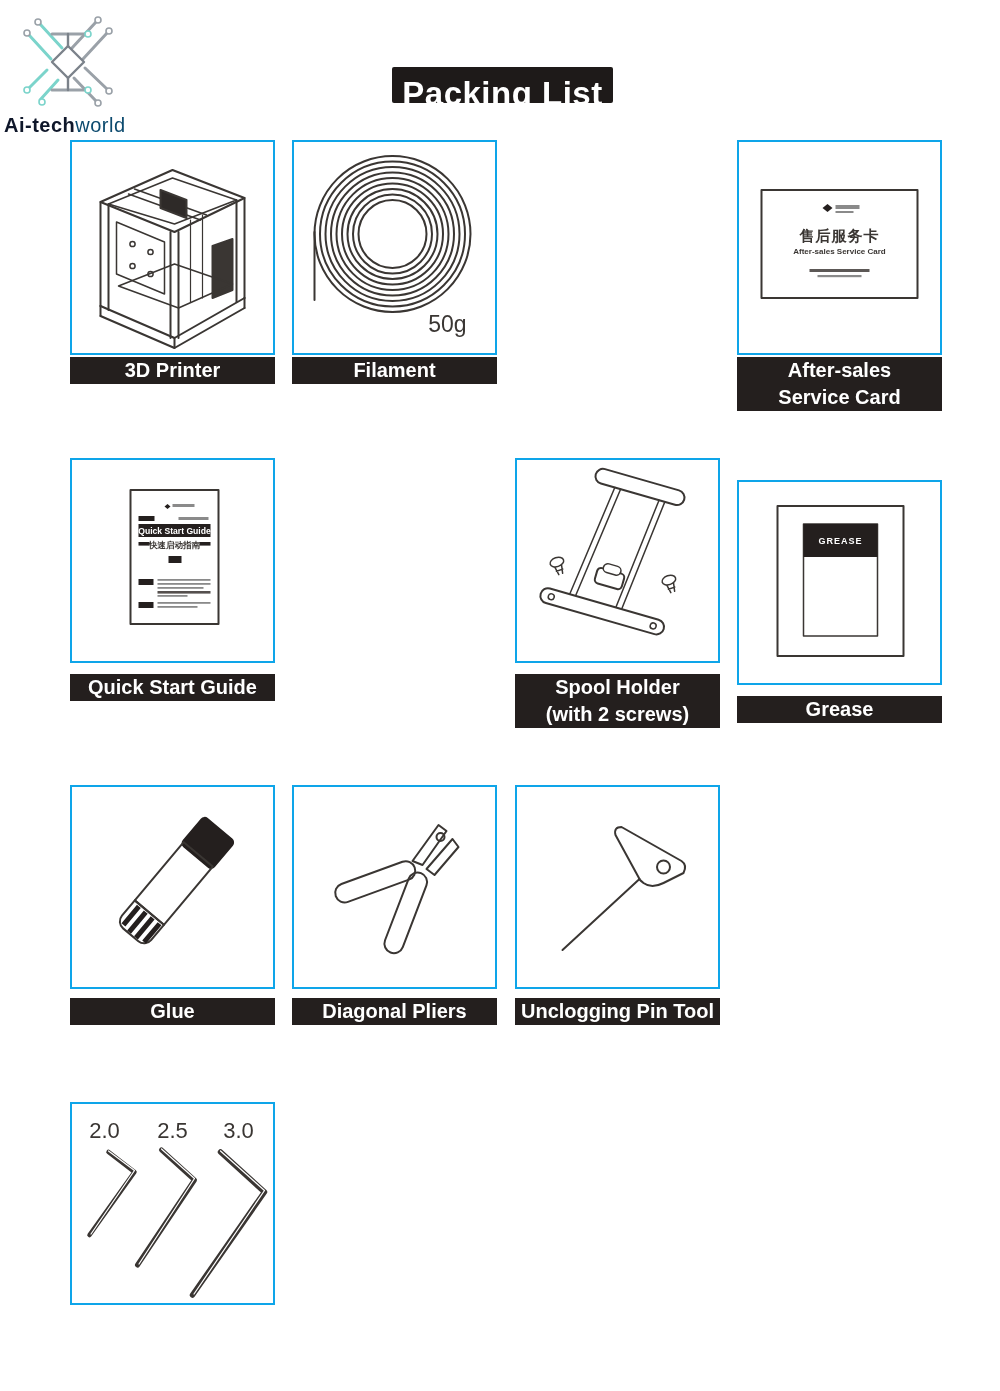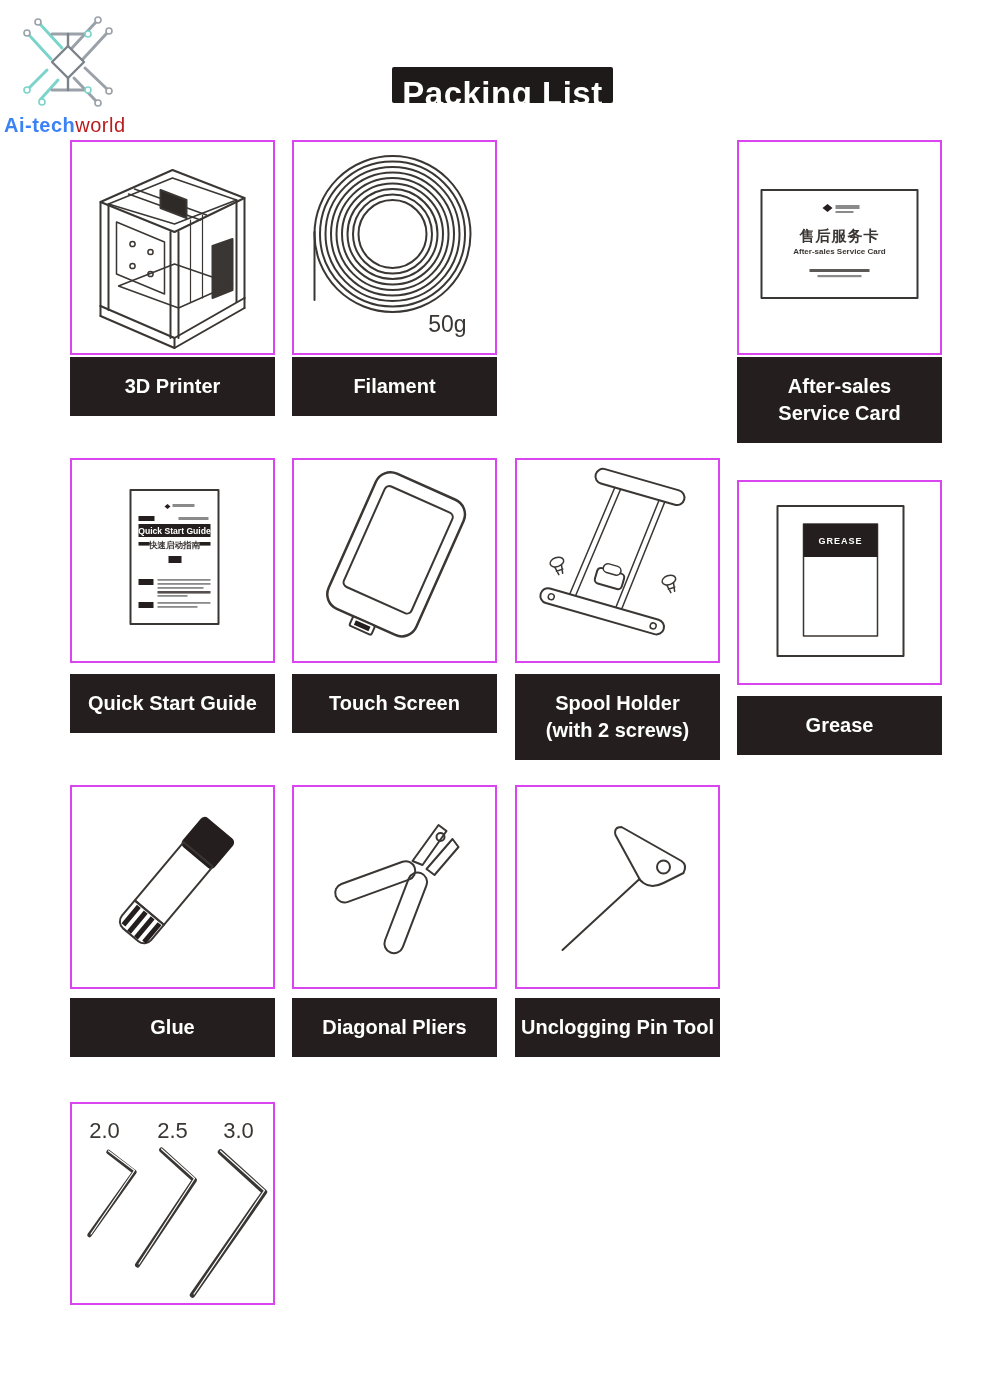--- a/index.html
+++ b/index.html
@@ -2,33 +2,33 @@
 <html><head>
 <meta charset="utf-8">
 <style>
   html,body{margin:0;padding:0;background:#ffffff;}
   .page{position:relative;width:1000px;height:1391px;background:#ffffff;overflow:hidden;
         font-family:"Liberation Sans","DejaVu Sans",sans-serif;}
   
   .logo-wrap{position:absolute;left:2px;top:4px;width:150px;}
   .logo-svg{position:absolute;left:12px;top:4px;}
   .brand-text{position:absolute;left:2px;top:110px;font-size:20px;letter-spacing:.5px;white-space:nowrap;}
-  .brand-bold{font-weight:700;color:#3b82f6;}
-  .brand-light{font-weight:400;color:#b91c1c;}
+  .brand-bold{font-weight:700;color:#0f172a;}
+  .brand-light{font-weight:400;color:#0c4a6e;}
   
   .title{position:absolute;left:392px;top:47px;width:221px;height:36px;background:#1e1a19;
          color:#ffffff;font-size:33px;font-weight:700;text-align:center;line-height:54px;
          border-radius:2px;letter-spacing:.5px;margin-top:20px;}
   
   .cell{position:absolute;width:205px;}
-  .box{background:#fff;border:2px solid #d946ef;}
+  .box{background:#fff;border:2px solid #0ea5e9;}
   .r1 .box{height:211px;} .r2 .box{height:201px;} .r3 .box{height:200px;} .r4 .box{height:199px;}
   .r1 .label{margin-top:2px;} .r2 .label{margin-top:11px;} .r3 .label{margin-top:9px;} .r4 .label{margin-top:12px;}
   .label{background:#241f1e;color:#ffffff;font-weight:700;font-size:20px;line-height:1.35;
-         text-align:center;padding:16px 2px;}
+         text-align:center;padding:0 2px;}
   .label.wide-pad{padding-left:24px;padding-right:24px;}
   .label.nowrap{white-space:nowrap;}
   svg{display:block;}
   .s{stroke:#3a3633;fill:none;stroke-width:2;stroke-linecap:round;stroke-linejoin:round;}
   .thin{stroke-width:1.5;} .hair{stroke-width:1.2;}
   .ink{fill:#241f1e;} .gline{fill:#8a8a8a;}
   .svgtxt{fill:#3a3633;font-family:"Liberation Sans","DejaVu Sans",sans-serif;}
 </style>
 </head>
 <body>
@@ -167,33 +167,20 @@
         <rect x="85" y="131" width="53" height="2.6" fill="#55504e"></rect>
         <rect x="85" y="135" width="30" height="1.8" class="gline"></rect>
         <rect x="66" y="142" width="15" height="6" class="ink"></rect>
         <rect x="85" y="142" width="53" height="1.8" class="gline"></rect>
         <rect x="85" y="146" width="40" height="1.8" class="gline"></rect>
       </svg>
     </div>
     <div class="label nowrap">Quick Start Guide</div>
   </div>
 
-  <div class="cell r2" style="left:292px;top:458px;">
-    <div class="box">
-      <svg width="201" height="197" viewBox="0 0 200 197">
-        <g class="s" transform="rotate(24 100 98)">
-          <rect x="52" y="20" width="96" height="148" rx="16" stroke-width="2.5" fill="#ffffff"></rect>
-          <rect x="63" y="34" width="74" height="110" rx="5"></rect>
-          <rect x="86" y="168" width="24" height="10" rx="2" fill="#ffffff"></rect>
-          <rect x="90" y="170.5" width="16" height="5" class="ink" stroke="none"></rect>
-        </g>
-      </svg>
-    </div>
-    <div class="label nowrap">Touch Screen</div>
-  </div>
 
   <div class="cell r2" style="left:515px;top:458px;">
     <div class="box">
       <svg width="201" height="197" viewBox="0 0 200 197">
         <g class="s" transform="rotate(16 100 98)">
           <rect x="56" y="16" width="92" height="15" rx="7.5" fill="#ffffff"></rect>
           <path d="M78,31 L64,146 M84,31 L70,147" class="thin"></path>
           <path d="M124,31 L112,146 M130,31 L118,147" class="thin"></path>
           <rect x="84" y="112" width="28" height="16" rx="4" fill="#ffffff"></rect>
           <rect x="89" y="106" width="18" height="9" rx="4.5" class="thin" fill="#ffffff"></rect>

